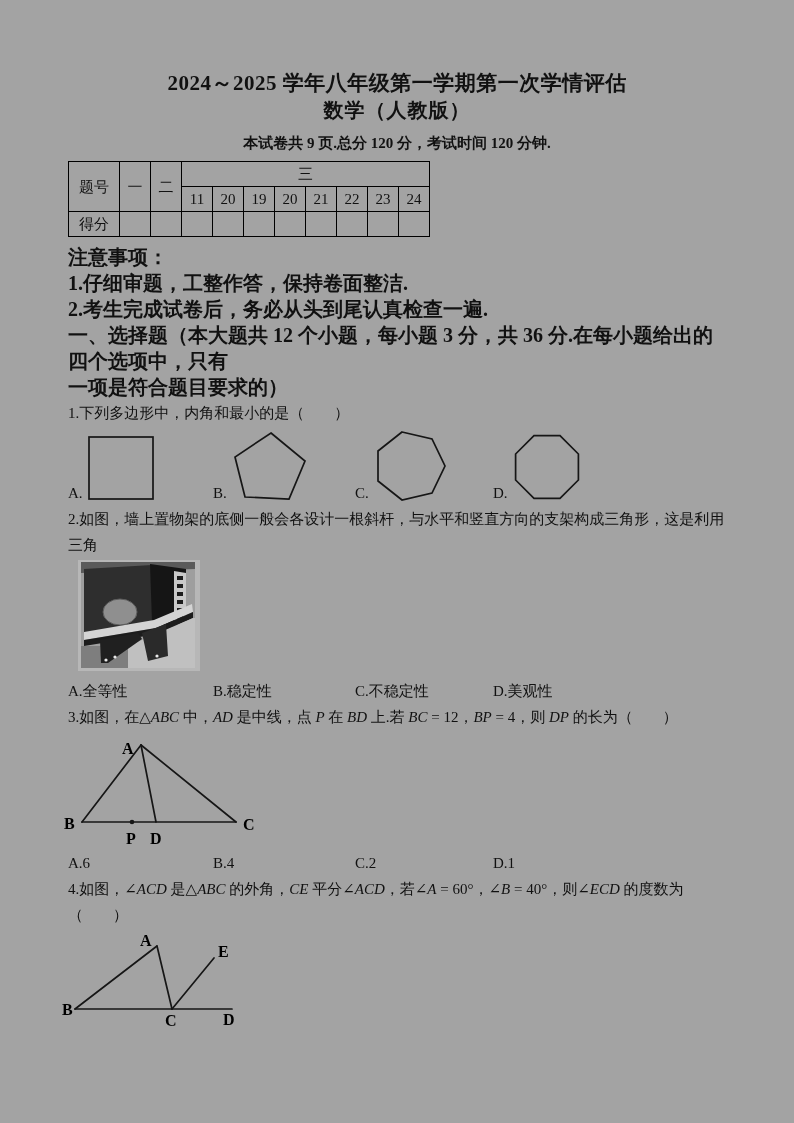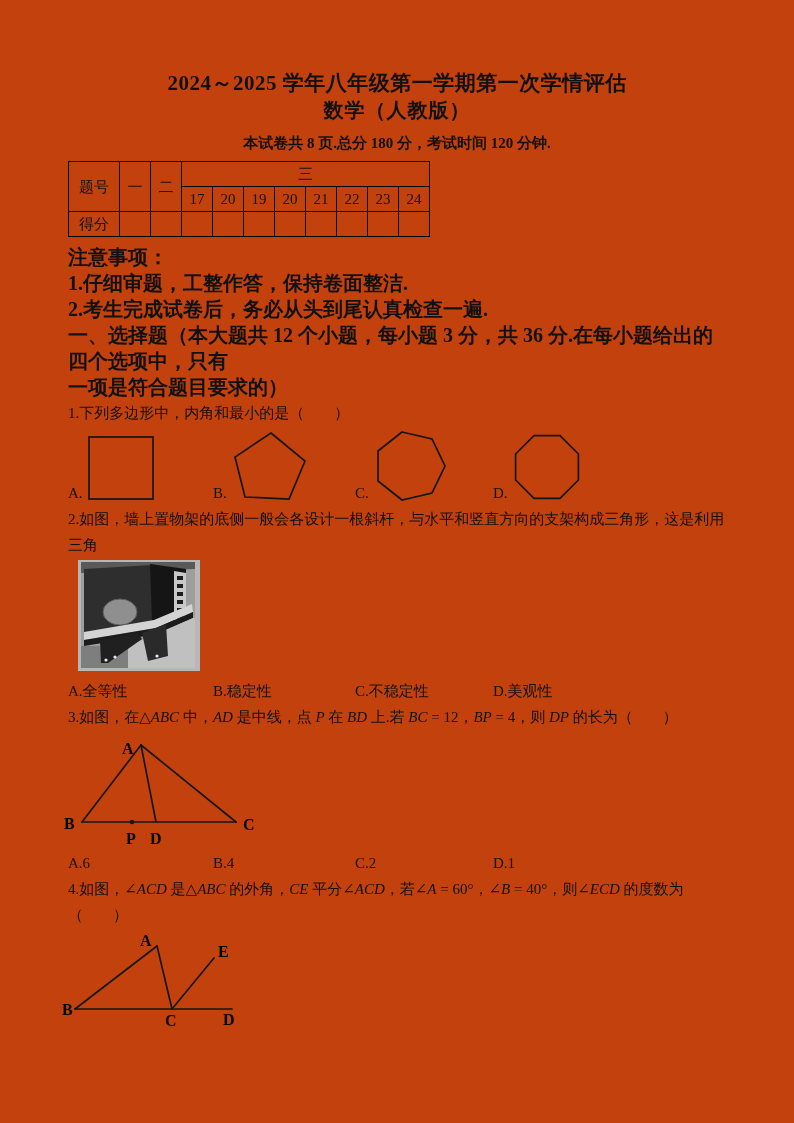--- a/index.html
+++ b/index.html
@@ -1,17 +1,17 @@
 <!DOCTYPE html>
 <html><head>
 <meta charset="utf-8">
 <style>
   html,body{margin:0;padding:0;background:#fff;}
   .page{
-    position:relative;width:794px;height:1123px;background:#c2410c;
+    position:relative;width:794px;height:1123px;background:#a3a3a3;
     font-family:"Liberation Serif","DejaVu Serif",serif;color:#111;overflow:hidden;
   }
   .content{position:absolute;left:68px;top:70px;width:658px;}
   .title-main{font-size:21px;font-weight:bold;text-align:center;line-height:27px;letter-spacing:0.5px;}
   .title-sub{font-size:20px;font-weight:bold;text-align:center;line-height:26px;letter-spacing:1px;}
   .info-line{font-size:15px;font-weight:bold;text-align:center;line-height:20px;margin-top:10px;}
 
   table.score{border-collapse:collapse;margin-top:8px;table-layout:fixed;}
   table.score td{border:1px solid #000;text-align:center;font-size:15px;padding:0;
                  height:24px;line-height:24px;overflow:hidden;}
@@ -36,32 +36,32 @@
   .mt4{margin-top:4px;} .mt7{margin-top:7px;} .mt8{}
 </style>
 </head>
 <body>
 
 <div class="page">
   <div class="content">
 
     <div class="title-main">2024～2025 学年八年级第一学期第一次学情评估</div>
     <div class="title-sub">数学（人教版）</div>
-    <div class="info-line">本试卷共 8 页.总分 180 分，考试时间 120 分钟.</div>
+    <div class="info-line">本试卷共 9 页.总分 120 分，考试时间 120 分钟.</div>
 
     <table class="score">
       <tbody>
           <tr>
         <td class="c-head" rowspan="2">题号</td>
         <td class="c-sm" rowspan="2">一</td>
         <td class="c-sm" rowspan="2">二</td>
         <td colspan="8">三</td>
       </tr>
       <tr>
-        <td class="c-num">17</td>
+        <td class="c-num">11</td>
         <td class="c-num">20</td>
         <td class="c-num">19</td>
         <td class="c-num">20</td>
         <td class="c-num">21</td>
         <td class="c-num">22</td>
         <td class="c-num">23</td>
         <td class="c-num">24</td>
       </tr>
       <tr>
         <td>得分</td>

